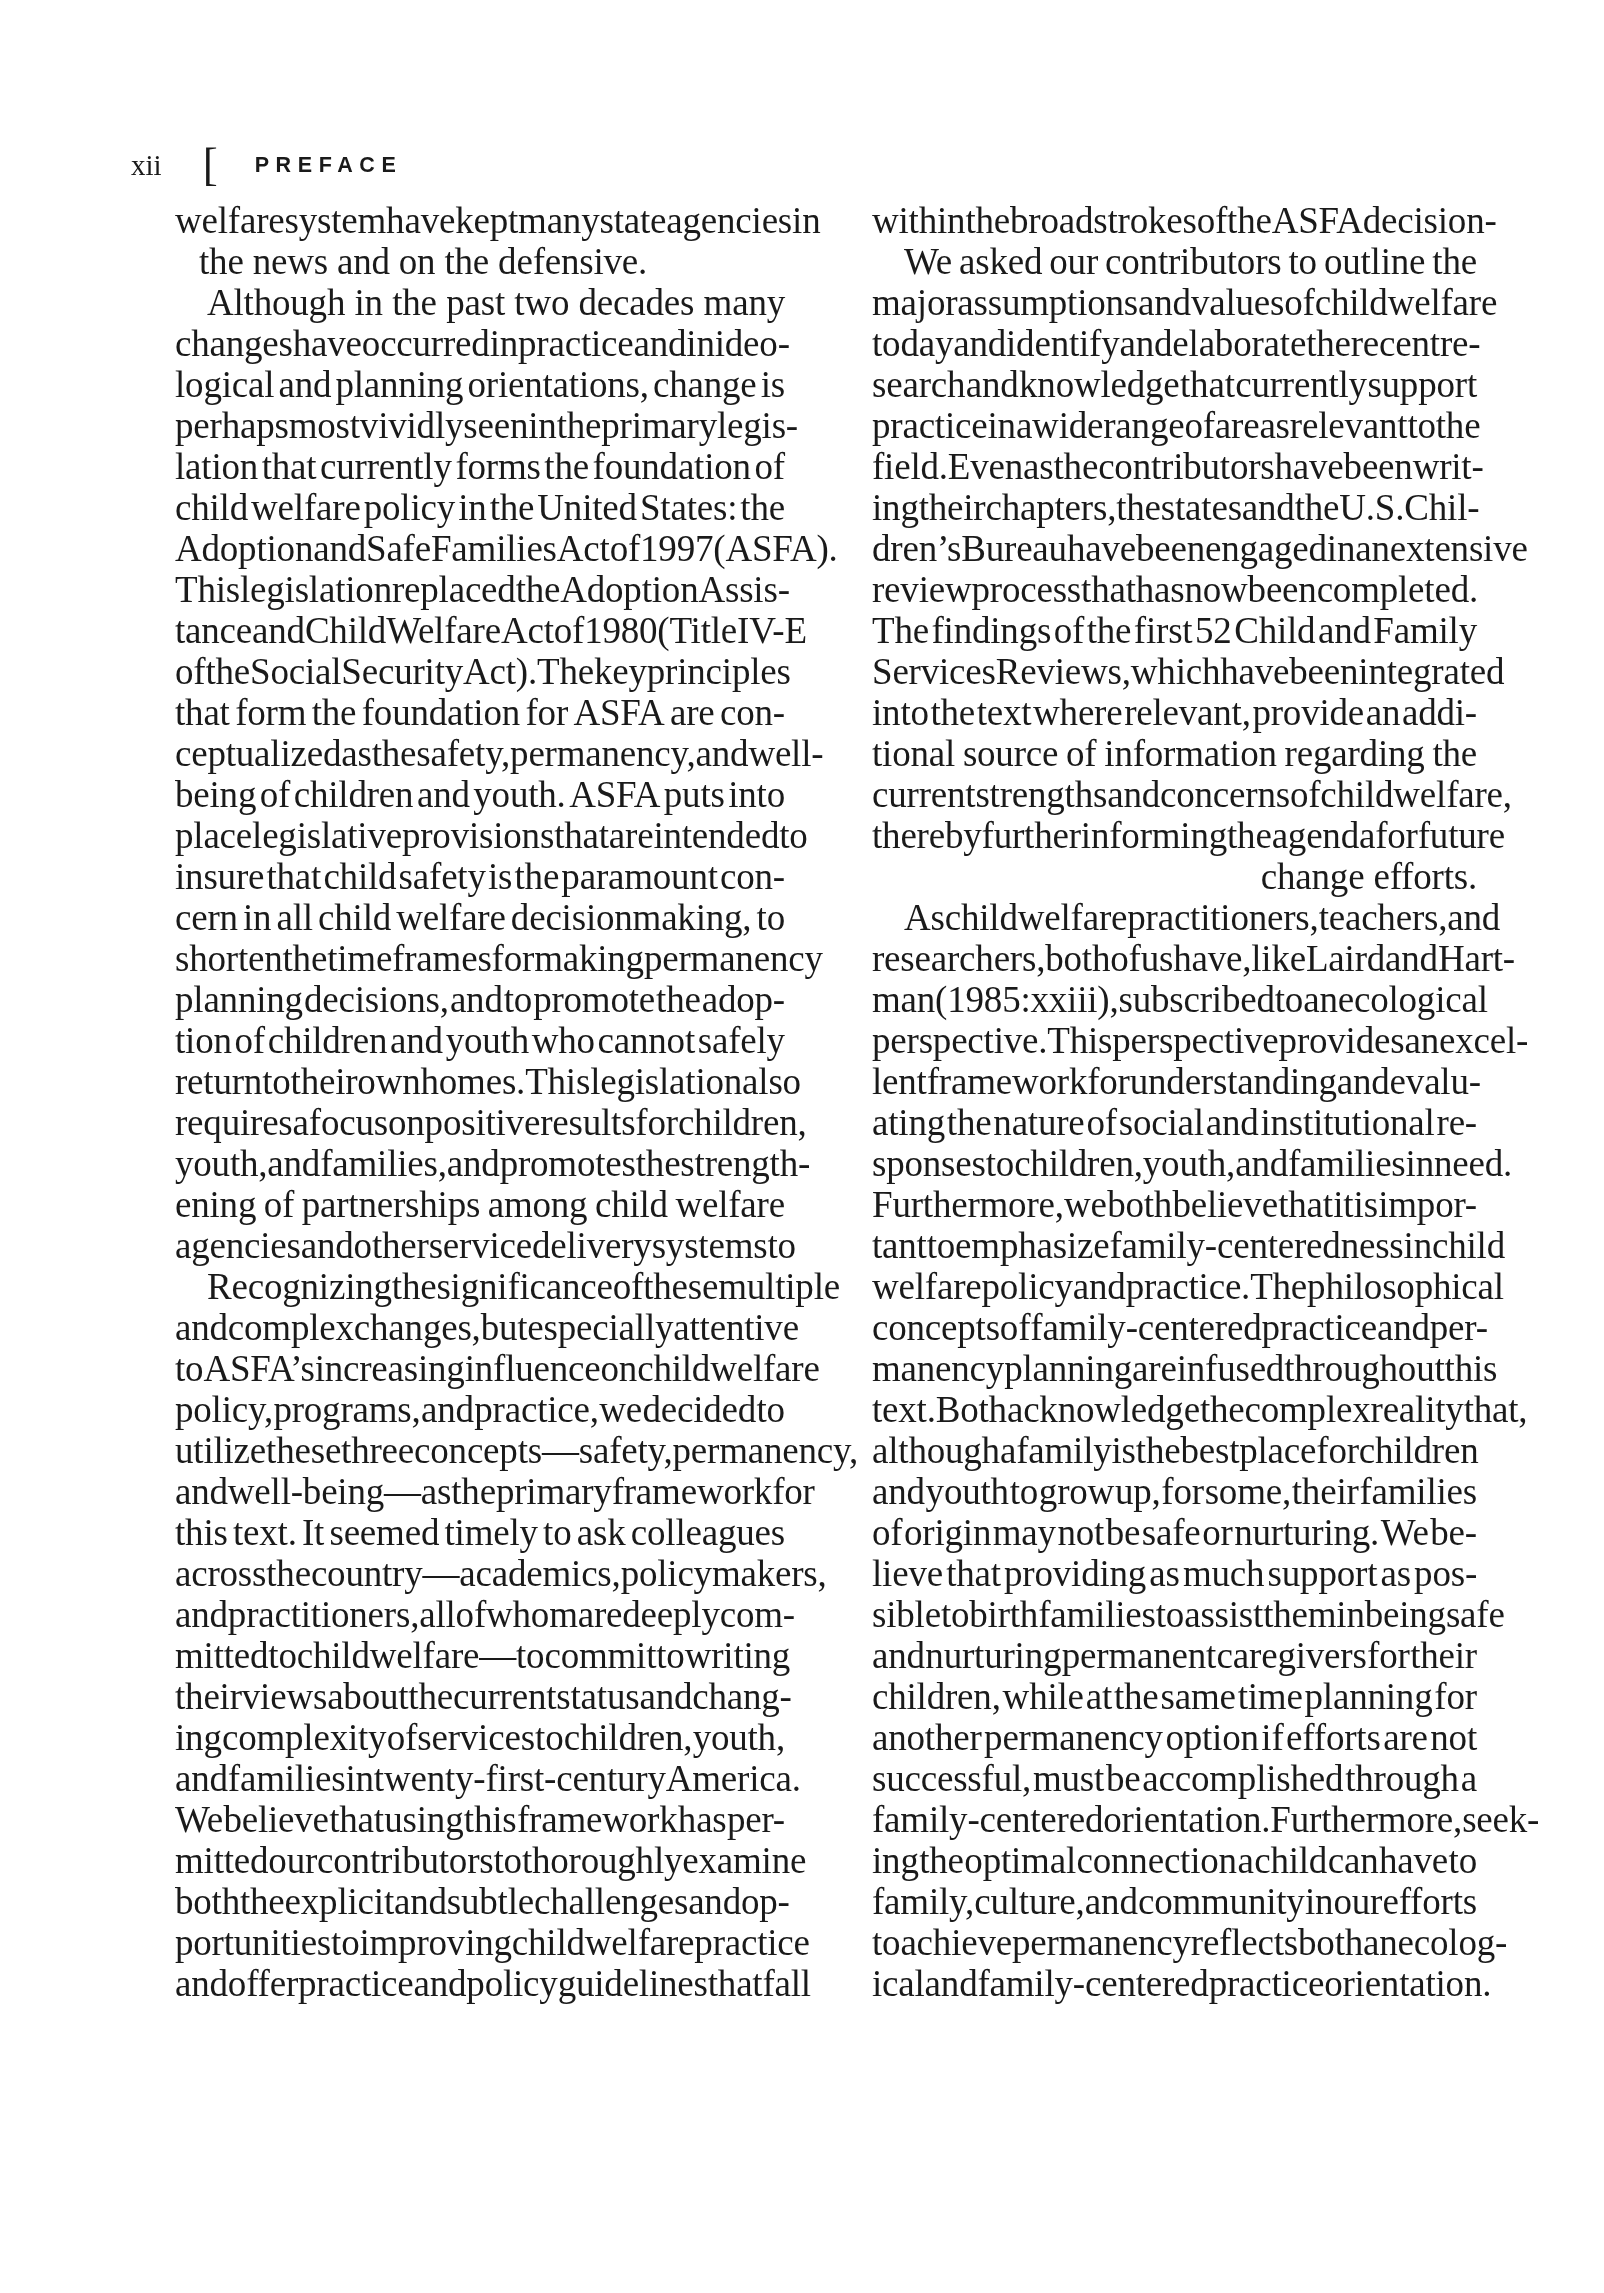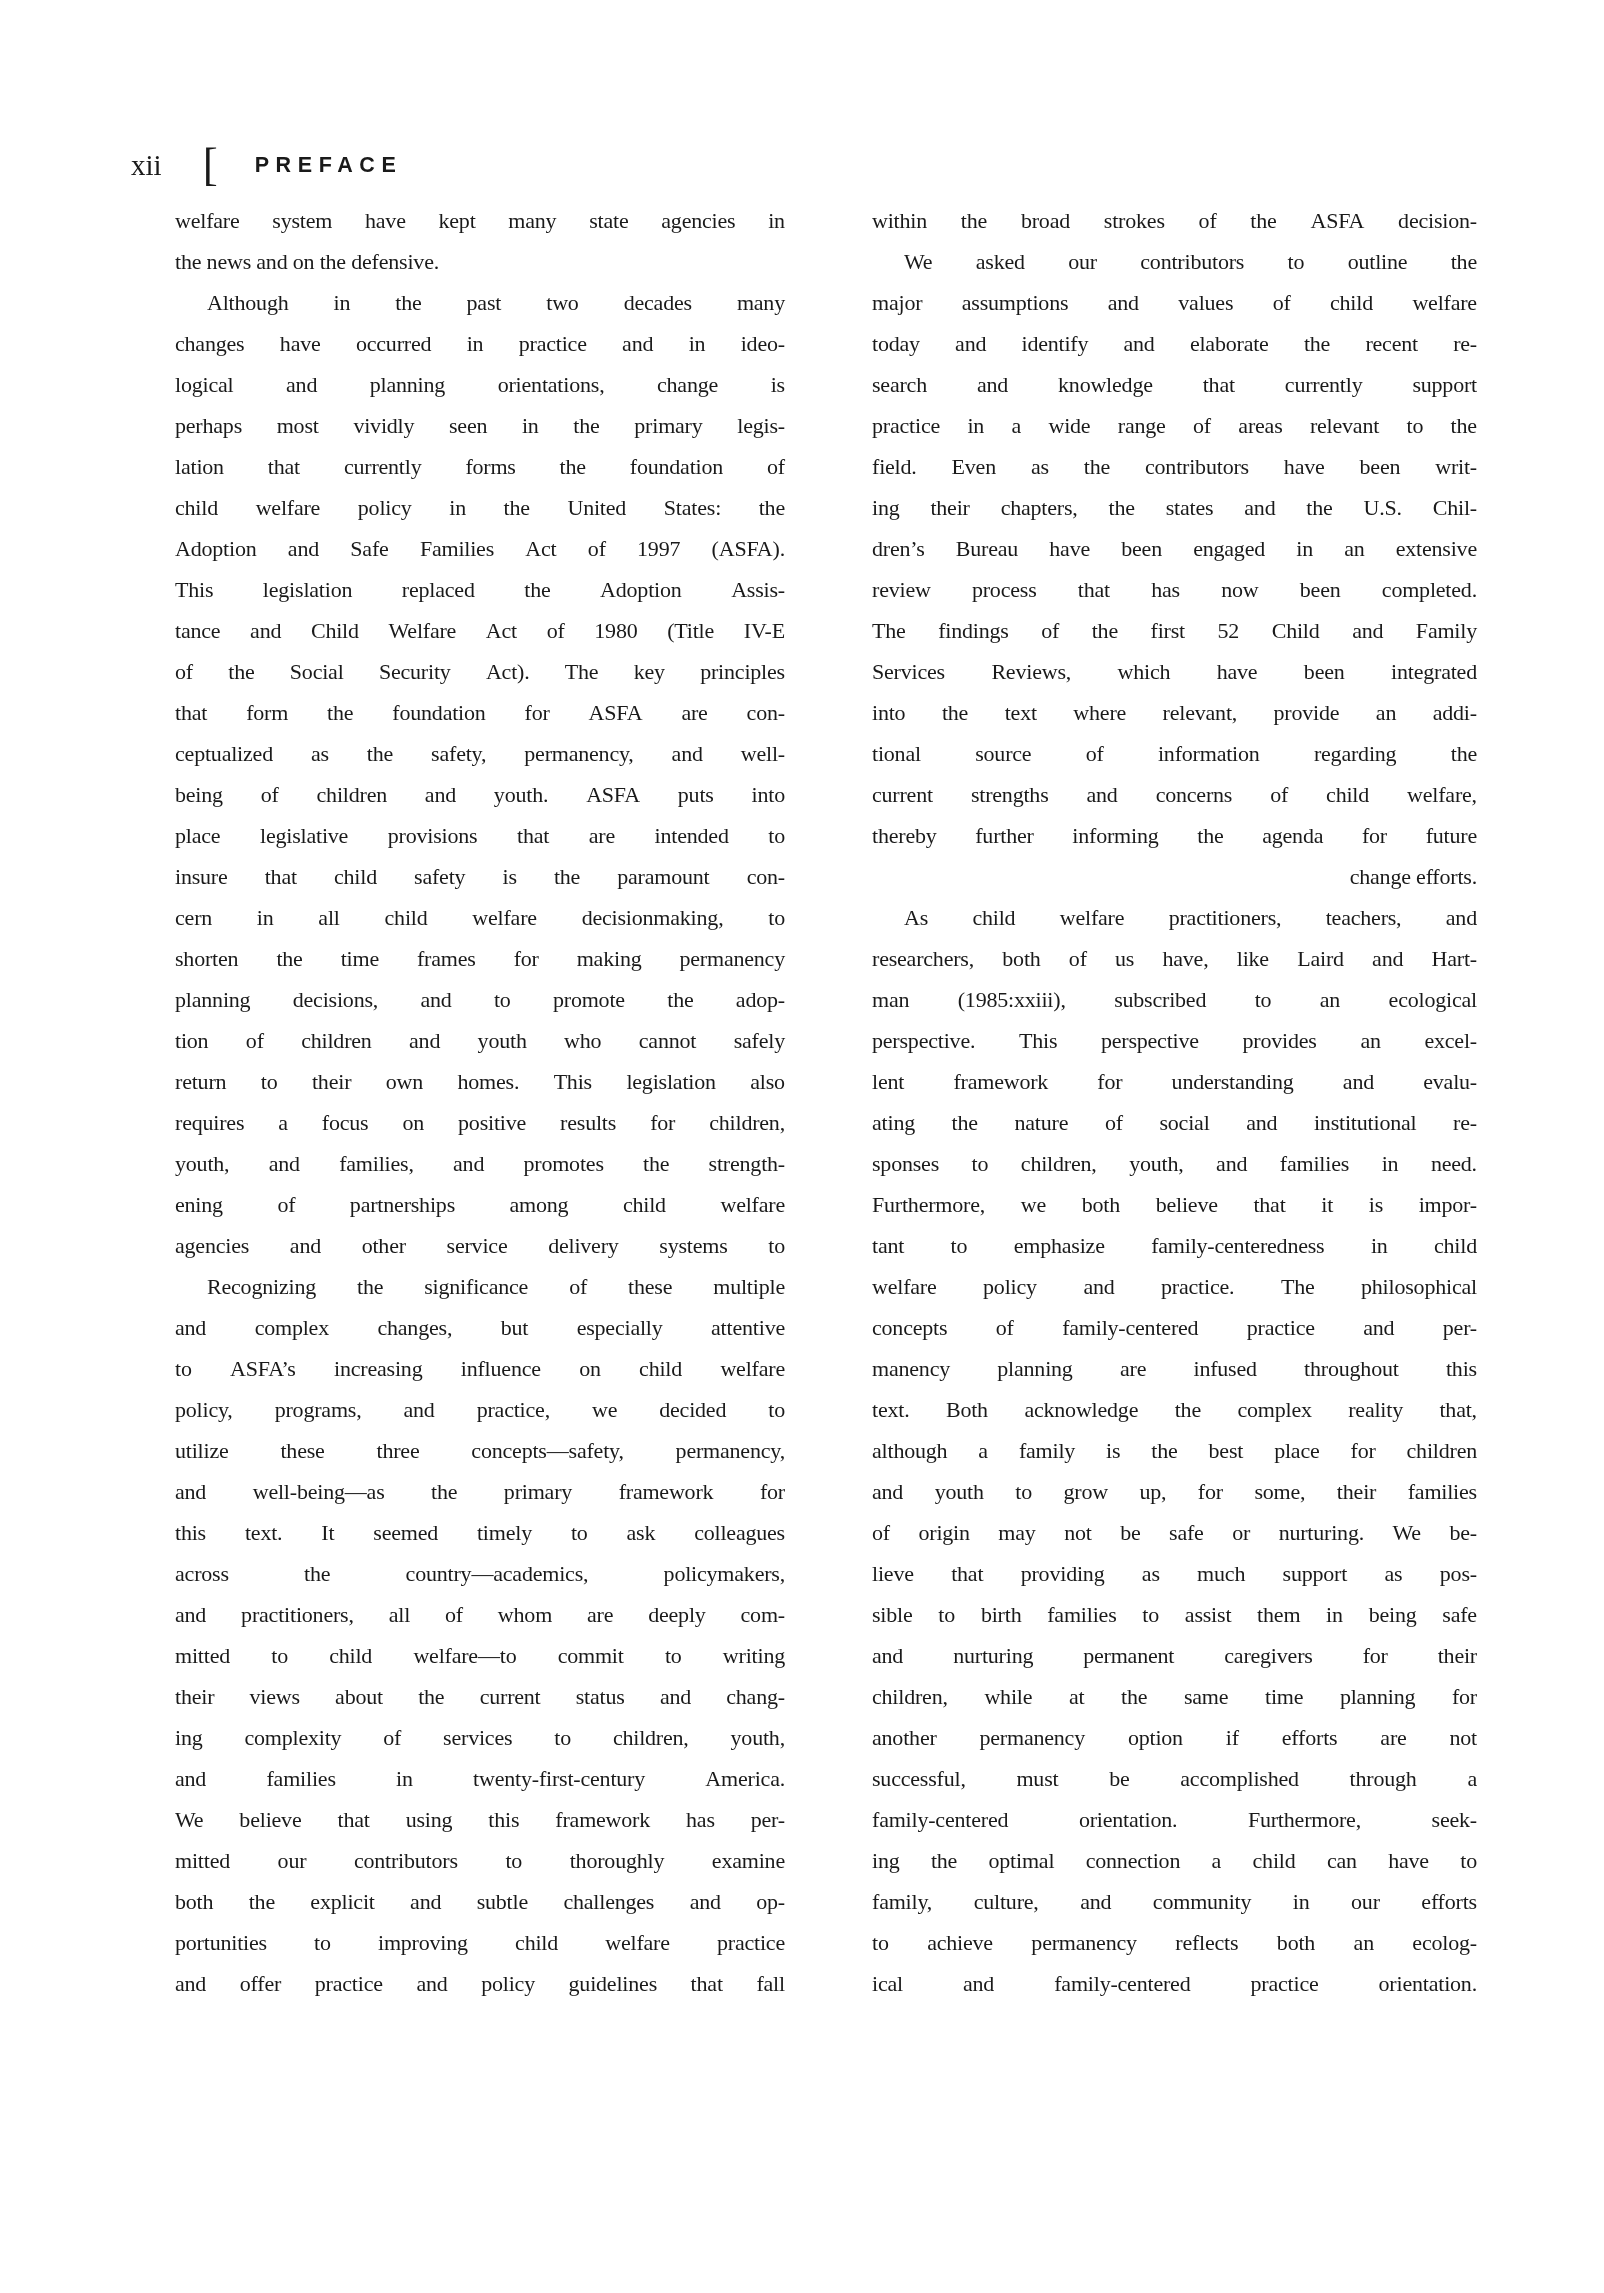--- a/index.html
+++ b/index.html
@@ -18,31 +18,31 @@
   }
   .folio{font-size:29px;color:#1a1a1a;}
   .bracket{font-size:45px;margin-left:41px;font-weight:400;transform:scaleY(1.02);}
   .head-title{
     font-family:"Liberation Sans", sans-serif;
     font-weight:bold;font-size:21.5px;letter-spacing:6.6px;
     margin-left:37px;
   }
   .column{
     position:absolute;top:200px;
-    font-size:22px;letter-spacing:-0.2px;
+    font-size:37px;letter-spacing:-0.2px;
   }
   #col-left{left:175px;width:610px;}
   #col-right{left:872px;width:605px;text-align:right;}
   .line{
     display:flex;justify-content:space-between;
     align-items:baseline;
     height:41px;line-height:41px;
     white-space:nowrap;
   }
-  .line.end{display:block;justify-content:flex-start;}
+  .line.end{display:block;justify-content:flex-start;margin-left:24px;}
   .line.indent{padding-left:32px;}
   .line span{display:inline-block;}
 </style>
 </head>
 <body>
 
 <div class="page">
   <header class="running-head">
     <span class="folio">xii</span>
     <span class="bracket">[</span>

